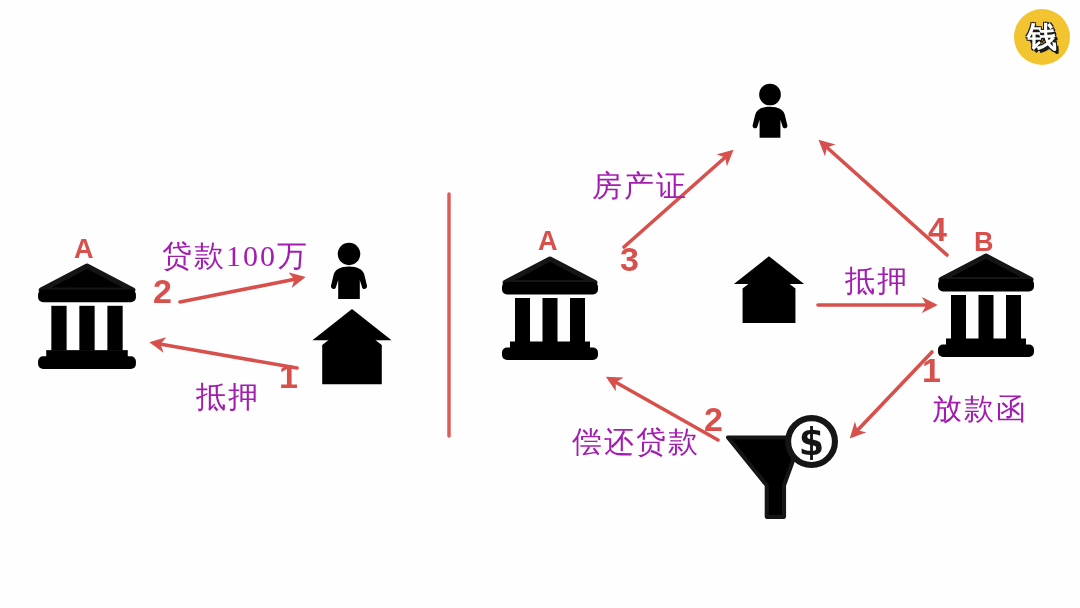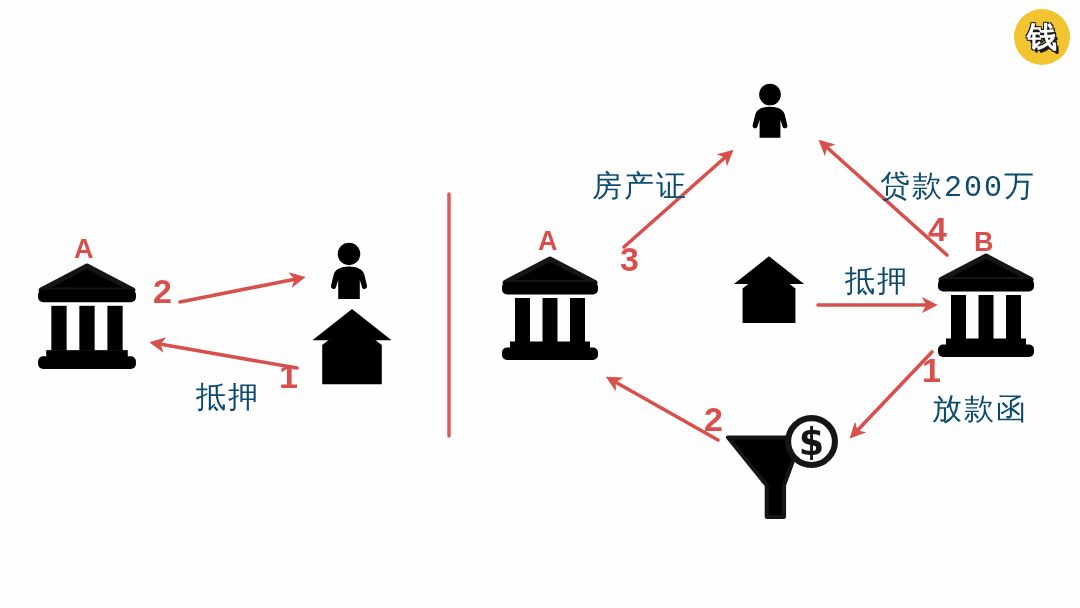--- a/index.html
+++ b/index.html
@@ -7,22 +7,22 @@
   .canvas{
     position:relative;width:1080px;height:608px;overflow:hidden;
     background:var(--bg,#fff);
   }
   .overlay{position:absolute;left:0;top:0;width:1080px;height:608px;pointer-events:none;}
   .overlay .arrow{stroke:var(--red);stroke-width:3.6;fill:none;stroke-linecap:round;}
   .overlay .divider{stroke:var(--red);stroke-width:3.5;stroke-linecap:round;opacity:.92;}
   #ah path{fill:var(--red);}
   .icon{position:absolute;color:var(--ink);}
   .txt{
-    position:absolute;color:#0c4a6e;font-size:30px;letter-spacing:2px;
-    white-space:nowrap;font-family:Liberation Mono, monospace;
+    position:absolute;color:#a21caf;font-size:30px;letter-spacing:2px;
+    white-space:nowrap;font-family:Liberation Serif, serif;
   }
   .num{
     position:absolute;color:var(--red);font-weight:bold;font-size:34px;
     font-family:"Liberation Sans",sans-serif;
   }
   .tag{
     position:absolute;color:var(--red);font-weight:bold;font-size:27px;
     font-family:"Liberation Sans",sans-serif;letter-spacing:0;
   }
   .badge{
@@ -83,20 +83,21 @@
     <line class="arrow" x1="818" y1="305" x2="933" y2="305" marker-end="url(#ah)"></line>
     <line class="arrow" x1="932" y1="352" x2="853" y2="435" marker-end="url(#ah)"></line>
     <line class="arrow" x1="718" y1="440" x2="610" y2="379" marker-end="url(#ah)"></line>
   </svg>
 
   <div class="tag" style="left:74px;top:234px;">A</div>
   <svg class="icon" style="left:36px;top:263px;" width="102" height="106" viewBox="0 0 100 104">
       <use href="#bank"></use>
     </svg>
 
+  <div class="txt" style="left:162px;top:236px;">贷款100万</div>
   <div class="num" style="left:153px;top:272px;">2</div>
 
   <svg class="icon" style="left:322px;top:242px;" width="54" height="58" viewBox="0 0 60 64">
       <use href="#person"></use>
     </svg>
   <svg class="icon" style="left:306px;top:306px;" width="92" height="84" viewBox="0 0 90 86">
       <use href="#houselock"></use>
     </svg>
 
   <div class="num" style="left:279px;top:357px;">1</div>
@@ -112,32 +113,32 @@
     </svg>
 
   <div class="tag" style="left:974px;top:227px;">B</div>
   <svg class="icon" style="left:935px;top:253px;" width="102" height="104" viewBox="0 0 100 104">
       <use href="#bank"></use>
     </svg>
 
   <div class="txt" style="left:592px;top:166px;">房产证</div>
   <div class="num" style="left:620px;top:240px;">3</div>
 
-  <div class="txt" style="left:880px;top:166px;">贷款200万</div>
   <div class="num" style="left:928px;top:210px;">4</div>
 
   <svg class="icon" style="left:730px;top:250px;" width="78" height="82" viewBox="0 0 90 86">
       <use href="#houselock"></use>
     </svg>
   <div class="txt" style="left:845px;top:261px;">抵押</div>
 
   <div class="num" style="left:922px;top:351px;">1</div>
   <div class="txt" style="left:932px;top:389px;">放款函</div>
 
   <div class="num" style="left:704px;top:400px;">2</div>
+  <div class="txt" style="left:572px;top:422px;">偿还贷款</div>
 
   <svg class="icon" style="left:726px;top:414px;" width="112" height="108" viewBox="0 0 110 106">
       <use href="#funnelcash"></use>
     </svg>
 
   <div class="badge">
     <span>钱</span>
   </div>
 
 </div>

